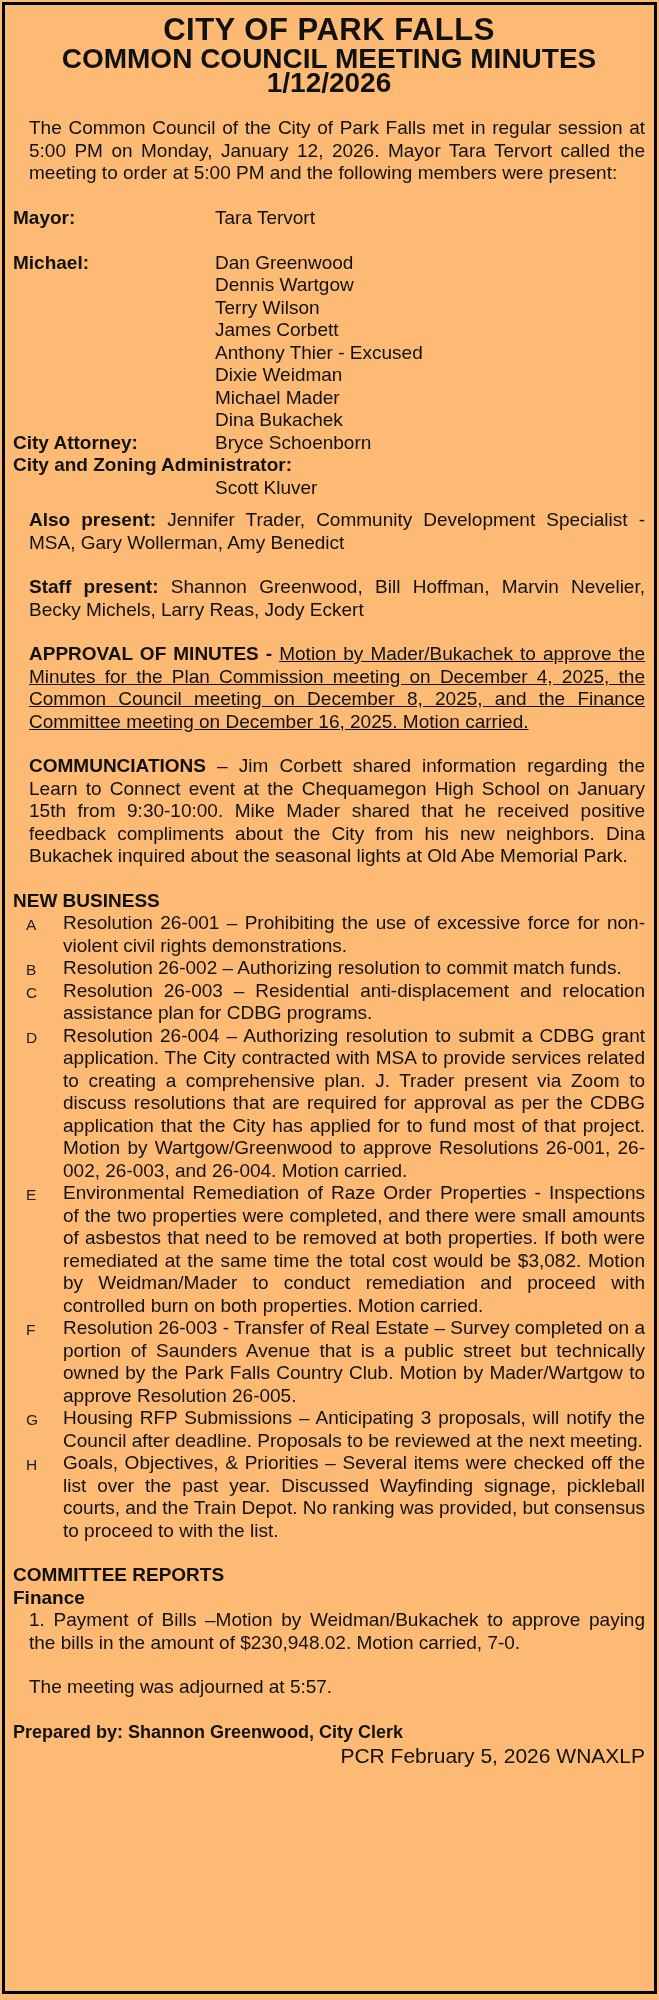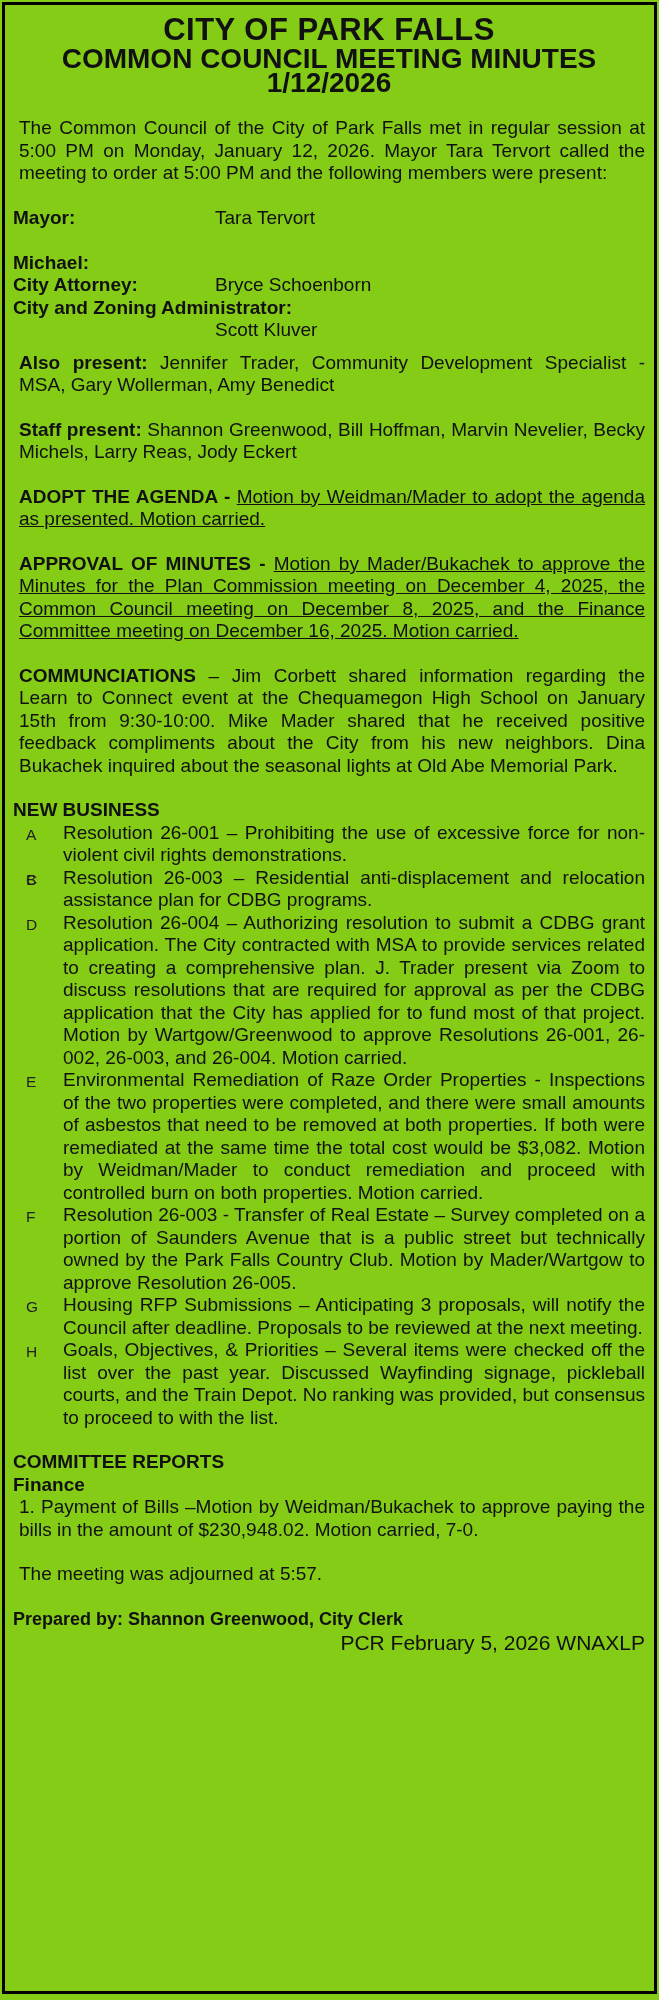--- a/index.html
+++ b/index.html
@@ -5,21 +5,21 @@
   html, body { margin: 0; padding: 0; background: #ffffff; }
   body {
     font-family: "Liberation Sans", "DejaVu Sans", sans-serif;
     color: #111;
     -webkit-font-smoothing: antialiased;
   }
   .page {
     width: 659px;
     min-height: 2000px;
     box-sizing: border-box;
-    background: #84cc16;
+    background: #fdba74;
     padding: 2px;
   }
   .frame {
     border: 3px solid #000;
     box-sizing: border-box;
     min-height: 1992px;
     padding: 6px 9px 8px 8px;
   }
   .doc-title {
     margin: 2px 0 0 0;
@@ -34,21 +34,21 @@
     text-align: center;
     font-size: 28px;
     font-weight: bold;
     line-height: 24px;
   }
   .body-text {
     font-size: 19px;
     line-height: 22.5px;
   }
   p.para {
-    margin: 0 0 22px 6px;
+    margin: 0 0 22px 16px;
     text-align: justify;
   }
   .spacer-top { height: 22px; }
   .roster { margin: 0 0 10px 0; }
   .roster-row { display: flex; }
   .roster-label {
     font-weight: bold;
     width: 202px;
     flex: 0 0 202px;
   }
@@ -93,47 +93,56 @@
     <p class="para">The Common Council of the City of Park Falls met in regular session at 5:00 PM on Monday, January 12, 2026.  Mayor Tara Tervort called the meeting to order at 5:00 PM and the following members were present:</p>
 
     <div class="roster">
       <div class="roster-row">
         <span class="roster-label">Mayor:</span>
         <span>Tara Tervort</span>
       </div>
       <div class="roster-gap"></div>
       <div class="roster-row">
         <span class="roster-label">Michael:</span>
+        <span class="roster-names">
+          <div>Dan Greenwood</div>
+          <div>Dennis Wartgow</div>
+          <div>Terry Wilson</div>
+          <div>James Corbett</div>
+          <div>Anthony Thier - Excused</div>
+          <div>Dixie Weidman</div>
+          <div>Michael Mader</div>
+          <div>Dina Bukachek</div>
+        </span>
       </div>
       <div class="roster-row">
         <span class="roster-label">City Attorney:</span>
         <span>Bryce Schoenborn</span>
       </div>
       <div>
         <span class="roster-label-wide">City and Zoning Administrator:</span>
       </div>
       <div class="roster-value-only">
         <span>Scott Kluver</span>
       </div>
     </div>
 
     <p class="para"><span class="inline-heading">Also present:</span><span> Jennifer Trader, Community Development Specialist - MSA, Gary Wollerman, Amy Benedict</span></p>
 
     <p class="para"><span class="inline-heading">Staff present:</span><span> Shannon Greenwood, Bill Hoffman, Marvin Nevelier, Becky Michels, Larry Reas, Jody Eckert</span></p>
 
-    <p class="para"><span class="inline-heading">ADOPT THE AGENDA</span><span class="inline-heading"> - </span><span class="motion-underline">Motion by Weidman/Mader to adopt the agenda as presented.  Motion carried.</span></p>
 
     <p class="para"><span class="inline-heading">APPROVAL OF MINUTES</span><span class="inline-heading"> - </span><span class="motion-underline">Motion by Mader/Bukachek  to approve the Minutes for the Plan Commission meeting on December 4, 2025, the Common Council meeting on December 8, 2025, and the Finance Committee meeting on December 16, 2025. Motion carried.</span></p>
 
     <p class="para"><span class="inline-heading">COMMUNCIATIONS</span><span> – </span><span>Jim Corbett shared information regarding the Learn to Connect event at the Chequamegon High School on January 15th from 9:30-10:00.  Mike Mader shared that he received positive feedback compliments about the City from his new neighbors.  Dina Bukachek inquired about the seasonal lights at Old Abe Memorial Park.</span></p>
 
     <div class="nb-heading">NEW BUSINESS</div>
     <div class="nb-list">
       <div class="nb-item"><span class="nb-letter">A</span><span>Resolution 26-001 – Prohibiting the use of excessive force for non-violent civil rights demonstrations.</span></div>
-      <div class="nb-item"><span class="nb-letter">B</span></div>
+      <div class="nb-item"><span class="nb-letter">B</span><span>Resolution 26-002 – Authorizing resolution to commit match funds.</span></div>
       <div class="nb-item"><span class="nb-letter">C</span><span>Resolution 26-003 – Residential anti-displacement and relocation assistance plan for CDBG programs.</span></div>
       <div class="nb-item"><span class="nb-letter">D</span><span>Resolution 26-004 – Authorizing resolution to submit a CDBG grant application.  The City contracted with MSA to provide services related to creating a comprehensive plan.  J. Trader present via Zoom to discuss resolutions that are required for approval as per the CDBG application that the City has applied for to fund most of that project.  Motion by Wartgow/Greenwood to approve Resolutions 26-001, 26-002, 26-003, and 26-004.  Motion carried.</span></div>
       <div class="nb-item"><span class="nb-letter">E</span><span>Environmental Remediation of Raze Order Properties - Inspections of the two properties were completed, and there were small amounts of asbestos that need to be removed at both properties.  If both were remediated at the same time the total cost would be $3,082.  Motion by Weidman/Mader to conduct remediation and proceed with controlled burn on both properties.  Motion carried.</span></div>
       <div class="nb-item"><span class="nb-letter">F</span><span>Resolution 26-003  - Transfer of Real Estate – Survey completed on a portion of Saunders Avenue that is a public street but technically owned by the Park Falls Country Club.   Motion by Mader/Wartgow to approve Resolution 26-005.</span></div>
       <div class="nb-item"><span class="nb-letter">G</span><span>Housing RFP Submissions – Anticipating 3 proposals, will notify the Council after deadline.  Proposals to be reviewed at the next meeting.</span></div>
       <div class="nb-item"><span class="nb-letter">H</span><span>Goals, Objectives, &amp; Priorities – Several  items were checked off the list over the past year.  Discussed Wayfinding signage, pickleball courts, and the Train Depot.  No ranking was provided, but consensus to proceed to with the list.</span></div>
     </div>
 
     <div class="cr-heading">COMMITTEE REPORTS</div>
     <div class="cr-subheading">Finance</div>

